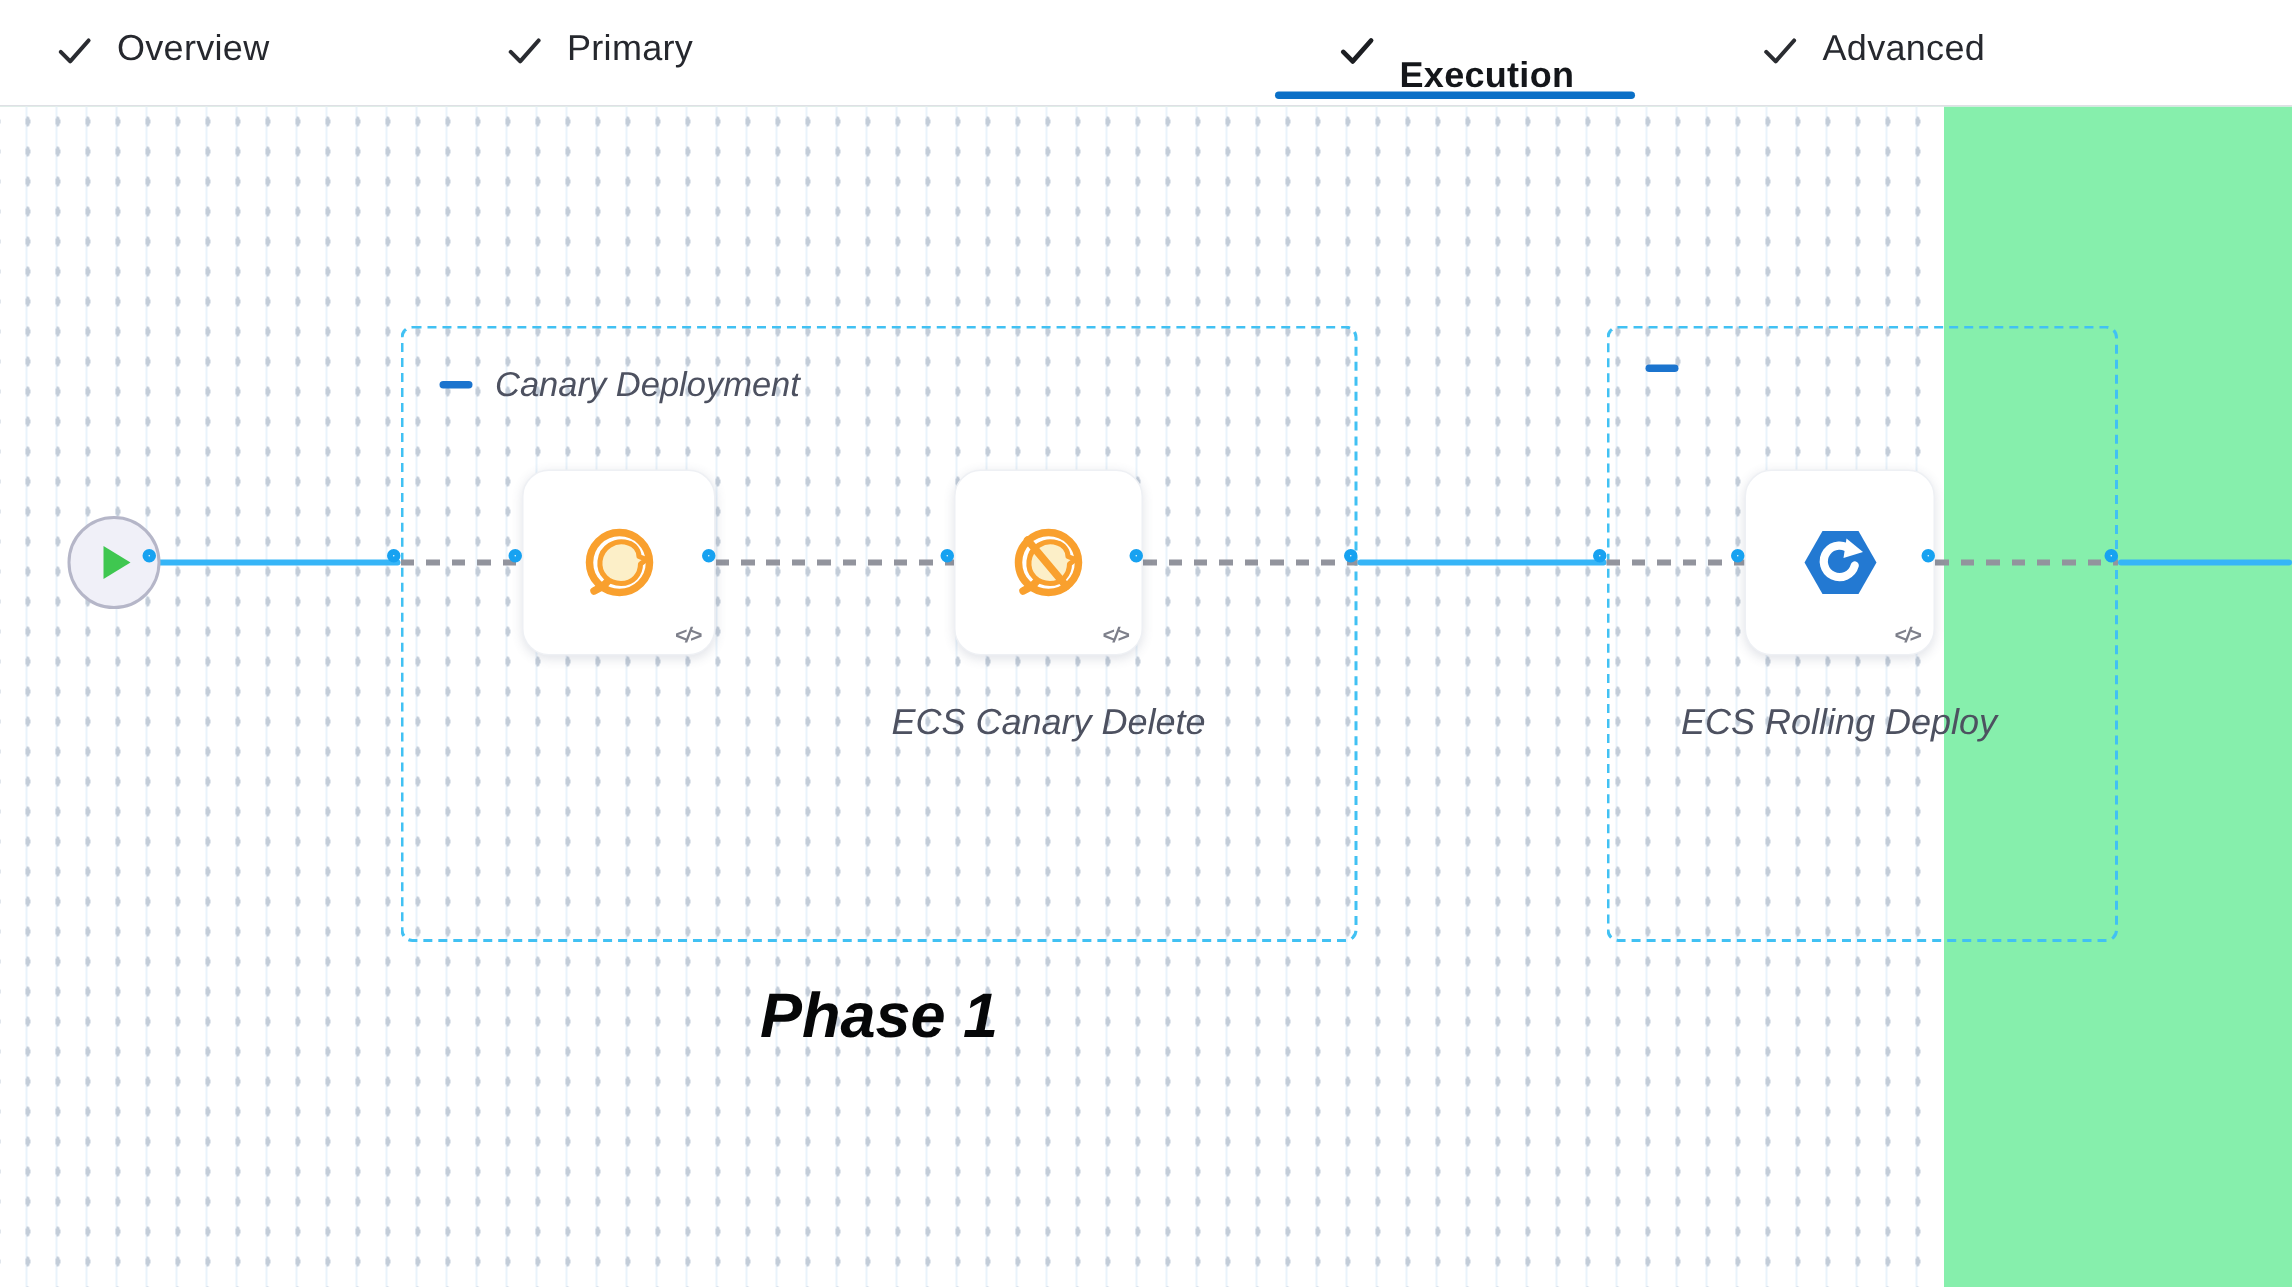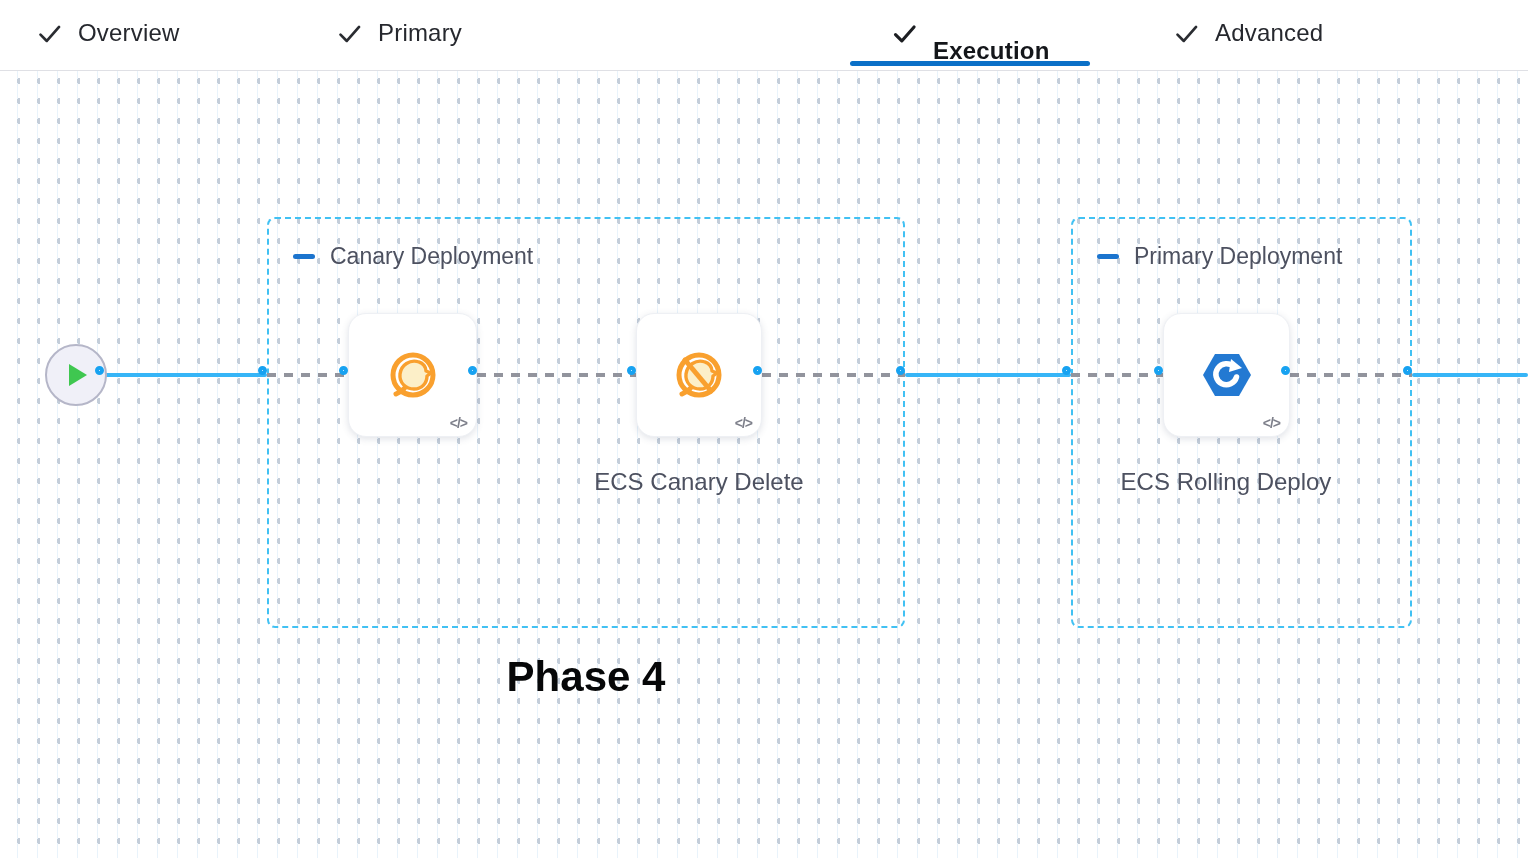--- a/index.html
+++ b/index.html
@@ -12,26 +12,27 @@
             background:#fff; border-bottom:1px solid var(--tabbarBorder); z-index:5; }
   .tab { position:absolute; top:0; height:66px; display:flex; align-items:center; gap:15px;
          cursor:pointer; }
   .tab .label { font-size:24px; color:var(--tabText); letter-spacing:.2px; }
   .tab.active .label { font-weight:700; color:#14161a;margin-top:36px; }
   .tab svg { display:block; }
   .tab-underline { position:absolute; left:850px; top:61px; width:240px; height:5px;
                    border-radius:3px; background:var(--accent); }
 
   
-  .canvas { position:absolute; left:0; top:71px; width:1528px; height:787px; background:#fff;
+  .canvas { position:absolute; left:0; top:71px; width:1296px; height:787px; background:#fff;
     background-image:
       radial-gradient(ellipse 1.6px 3.4px at 1.6px 10px, var(--gridDash) 97%, transparent 100%),
       linear-gradient(to right, var(--gridLine) 0, var(--gridLine) 1.5px, transparent 1.5px);
     background-size: 20px 20px, 20px 20px;
     background-position: 17px 0, 17px 0;
+    font-style: italic;
   }
 
   
   .group { position:absolute; top:146px; height:411px; border:2px dashed var(--groupBorder);
            border-radius:8px; z-index:1; }
   .group-header { position:absolute; left:24px; top:24px; display:flex; align-items:center; gap:15px; }
   .collapse-dash { width:22px; height:5px; border-radius:2.5px; background:var(--collapseBlue); cursor:pointer; }
   .group-title { font-size:23px; color:var(--slateText); }
 
   
@@ -99,21 +100,20 @@
 
     <div class="group" style="left:267px; width:638px;">
       <div class="group-header">
         <div class="collapse-dash"></div>
         <span class="group-title">Canary Deployment</span>
       </div>
     </div>
     <div class="group" style="left:1071px; width:341px;">
       <div class="group-header">
         <div class="collapse-dash"></div>
-        <span class="group-title">Primary Deployment</span>
       </div>
     </div>
 
     <div class="line solid" style="left:100px;  width:167px;"></div>
     <div class="line dashed" style="left:267px;  width:81px;"></div>
     <div class="line dashed" style="left:477px;  width:159px;"></div>
     <div class="line dashed" style="left:762px;  width:143px;"></div>
     <div class="line solid" style="left:905px;  width:166px;"></div>
     <div class="line dashed" style="left:1071px; width:92px;"></div>
     <div class="line dashed" style="left:1290px; width:122px;"></div>
@@ -161,16 +161,16 @@
         <polygon points="17,5 41,5 53,26 41,47 17,47 5,26" fill="#2379D2"></polygon>
         <path d="M36 18 A 10.5 10.5 0 1 0 38.5 28" fill="none" stroke="#ffffff" stroke-width="5.5" stroke-linecap="round"></path>
         <polygon points="33,10 44,19 31,23" fill="#ffffff"></polygon>
       </svg>
       <span class="code-badge">&lt;/&gt;</span>
     </div>
 
     <div class="step-label" style="left:589px;">ECS Canary Delete</div>
     <div class="step-label" style="left:1116px;">ECS Rolling Deploy</div>
 
-    <div class="phase-label" style="left:436px;">Phase 4</div>
+    <div class="phase-label" style="left:436px;">Phase 1</div>
 
   </div>
 </div>
 
 </body></html>

